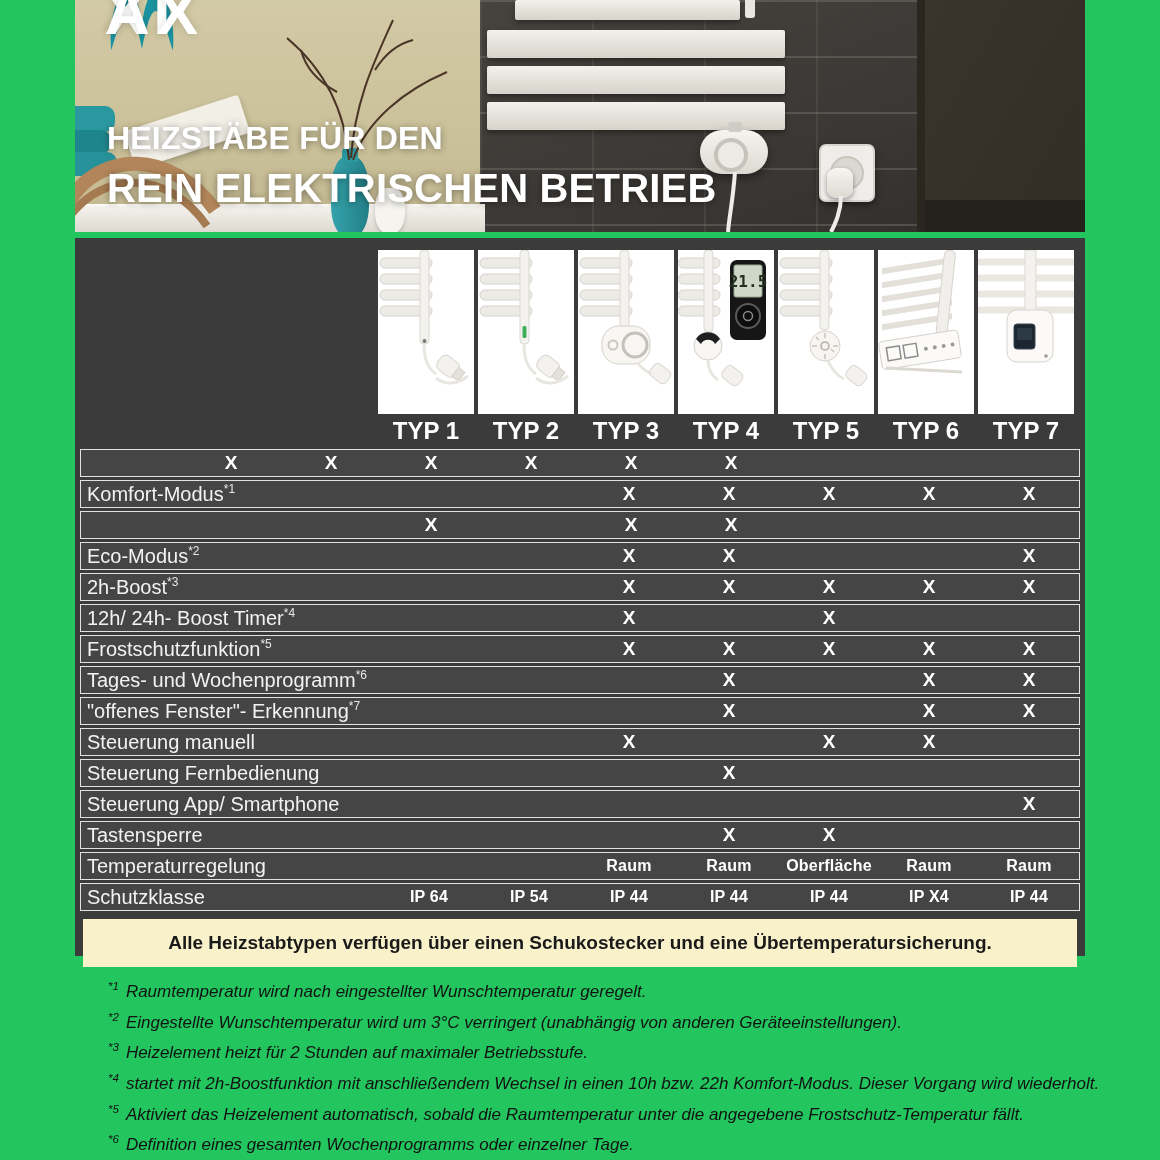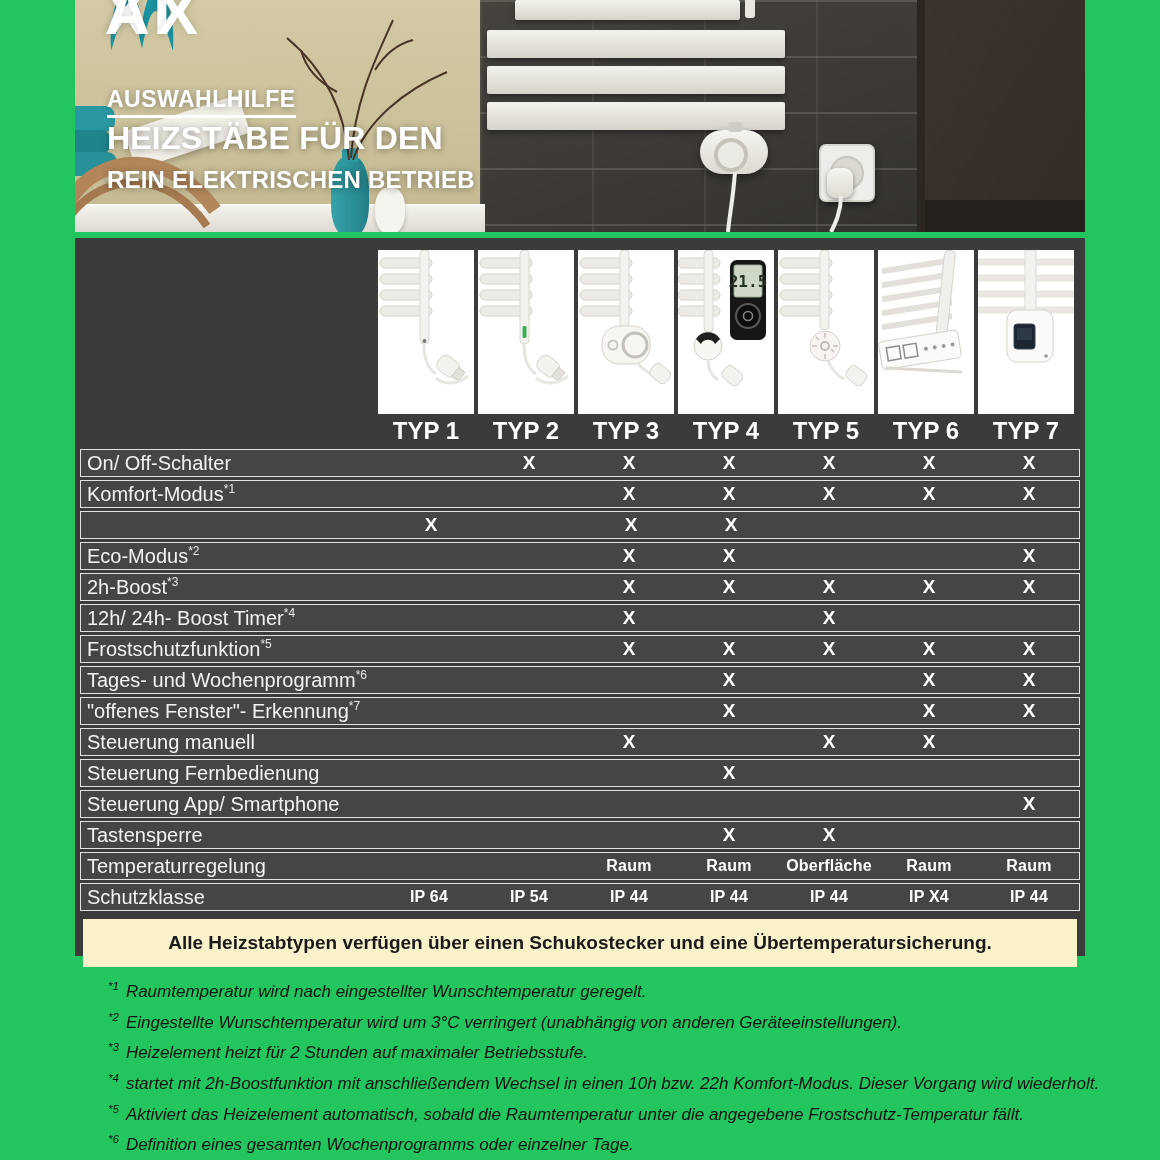--- a/index.html
+++ b/index.html
@@ -48,21 +48,21 @@
   .vase::before{content:"";position:absolute;left:11px;top:-8px;width:16px;height:14px;background:#2b99a1;border-radius:4px 4px 0 0;}
   .pitcher{left:300px;top:188px;width:30px;height:46px;background:#f6f4ef;border-radius:40% 40% 45% 45%;box-shadow:0 2px 4px rgba(0,0,0,.2);}
   .deco-svg{left:0;top:0;width:1010px;height:232px;}
 
   .logo{left:30px;top:-18px;display:flex;align-items:flex-start;color:#fff;font-weight:bold;
         font-size:62px;letter-spacing:7px;line-height:1;text-shadow:0 0 8px rgba(0,0,0,.15);}
   .logo svg{position:static;margin-top:4px;}
   .kicker{left:32px;top:86px;color:#fff;font-weight:bold;font-size:23px;letter-spacing:.5px;
           border-bottom:3px solid #fff;padding-bottom:2px;text-shadow:0 1px 6px rgba(0,0,0,.35);}
   .title1{left:32px;top:120px;color:#fff;font-weight:bold;font-size:32px;letter-spacing:.2px;text-shadow:0 1px 7px rgba(0,0,0,.4);}
-  .title2{left:32px;top:166px;color:#fff;font-weight:bold;font-size:24px;letter-spacing:.2px;text-shadow:0 1px 7px rgba(0,0,0,.4);}
+  .title2{left:32px;top:166px;color:#fff;font-weight:bold;font-size:40px;letter-spacing:.2px;text-shadow:0 1px 7px rgba(0,0,0,.4);}
 
   
   .table-block{position:absolute;left:75px;top:238px;width:1010px;height:718px;background:#3b3b3b;}
   .prod-strip{display:flex;gap:4px;margin:12px 5px 0 303px;}
   .prod-box{width:96px;height:164px;background:#fff;flex:none;}
   .prod-box svg{display:block;width:96px;height:140px;}
   .typ-strip{display:flex;gap:4px;margin:2px 5px 0 303px;height:30px;align-items:center;}
   .typ-strip span{width:96px;flex:none;text-align:center;color:#fff;font-weight:bold;font-size:24px;}
   .rows{margin:3px 5px 0 5px;}
   .frow{display:flex;align-items:center;height:26px;background:#454545;border:1px solid #e2e2e2;margin-bottom:3px;}
@@ -120,21 +120,20 @@
       <path d="M660,172 C658,200 654,218 653,232" fill="none" stroke="#efede9" stroke-width="4"></path>
       <path d="M766,196 C766,212 760,224 756,232" fill="none" stroke="#efede9" stroke-width="4"></path>
     </svg>
     <div class="logo">
       <span>XI</span>
       <svg width="74" height="66" viewBox="0 0 100 90">
         <path d="M8,88 C4,48 16,6 30,6 C41,6 46,28 50,50 C54,28 59,6 70,6 C84,6 96,48 92,88 C84,62 76,34 69,34 C61,34 55,60 50,86 C45,60 39,34 31,34 C24,34 16,62 8,88 Z" fill="#1b93a0"></path>
       </svg>
       <span>AX</span>
     </div>
-    <div class="kicker">AUSWAHLHILFE</div>
     <div class="title1">HEIZSTÄBE FÜR DEN</div>
     <div class="title2">REIN ELEKTRISCHEN BETRIEB</div>
   </div>
 
   <div class="table-block">
 
     <div class="prod-strip">
 
       <div class="prod-box">
         <svg viewBox="0 0 96 140">
@@ -287,21 +286,20 @@
         <span>TYP 2</span>
         <span>TYP 3</span>
         <span>TYP 4</span>
         <span>TYP 5</span>
         <span>TYP 6</span>
         <span>TYP 7</span>
       </div>
 
     <div class="rows" id="rows-host">
   <div class="frow">
-    <span class="lbl"><span class="lbl-text">On/ Off-Schalter</span><sup class="lbl-sup"></sup></span>
   <span class="cell"></span>
           <span class="cell">X</span>
           <span class="cell">X</span>
           <span class="cell">X</span>
           <span class="cell">X</span>
           <span class="cell">X</span>
           <span class="cell">X</span>
         </div>
 
   <div class="frow">

